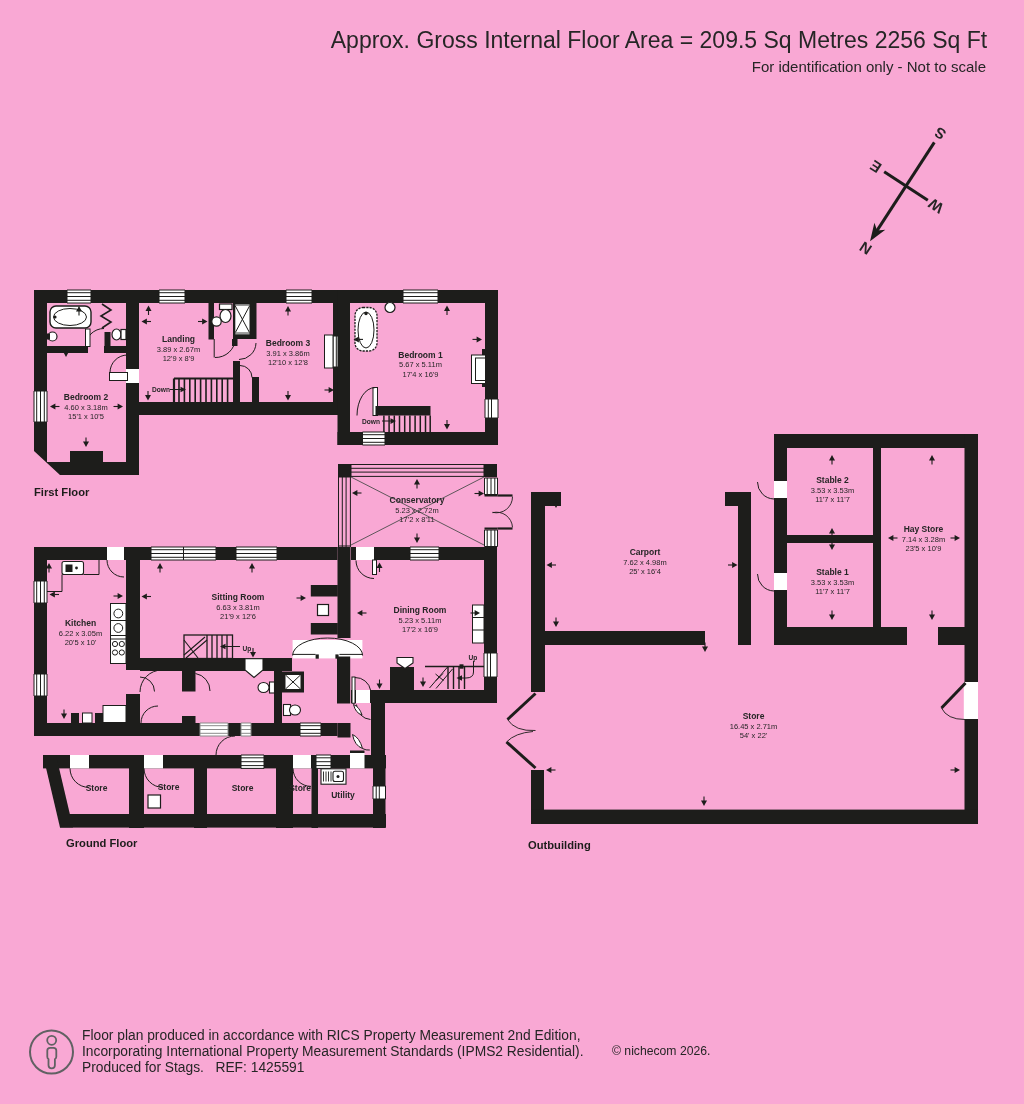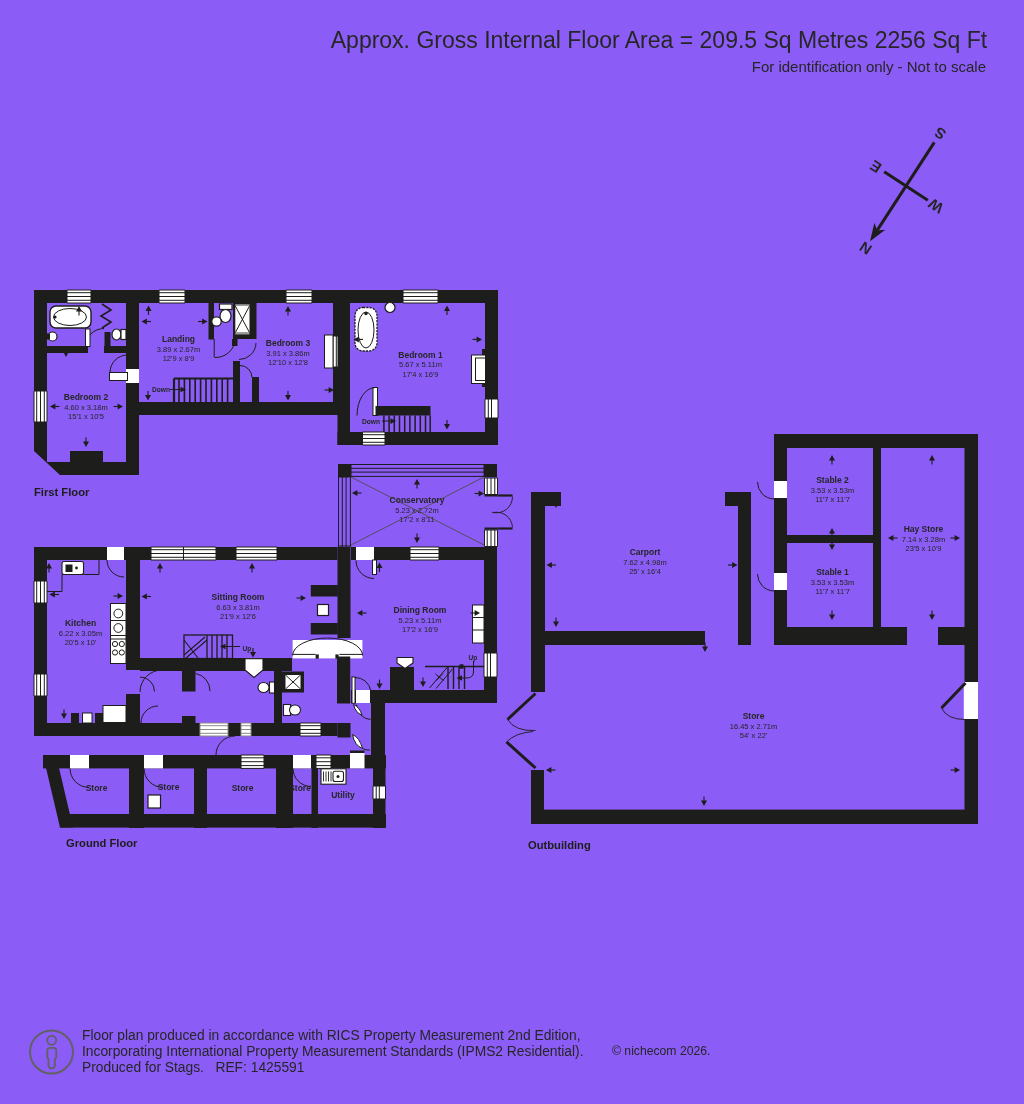--- a/index.html
+++ b/index.html
@@ -1,16 +1,16 @@
 <!DOCTYPE html>
 <html><head>
 <meta charset="utf-8">
 <style>
   html,body{margin:0;padding:0;background:#ffffff;}
-  #page{width:1024px;height:1104px;position:relative;background:#8b5cf6;overflow:hidden;
+  #page{width:1024px;height:1104px;position:relative;background:#f9a8d4;overflow:hidden;
         font-family:"Liberation Sans", sans-serif;}
   svg text{font-family:"Liberation Sans", sans-serif;fill:#262626;}
   .rn{font-weight:bold;font-size:8.5px;}
   .rd{font-size:7.5px;}
   .fl{font-weight:bold;font-size:11.2px;fill:#1d1d1b;}
   .sm{font-weight:bold;font-size:6.6px;}
 </style>
 </head>
 <body>
 <div id="page">

